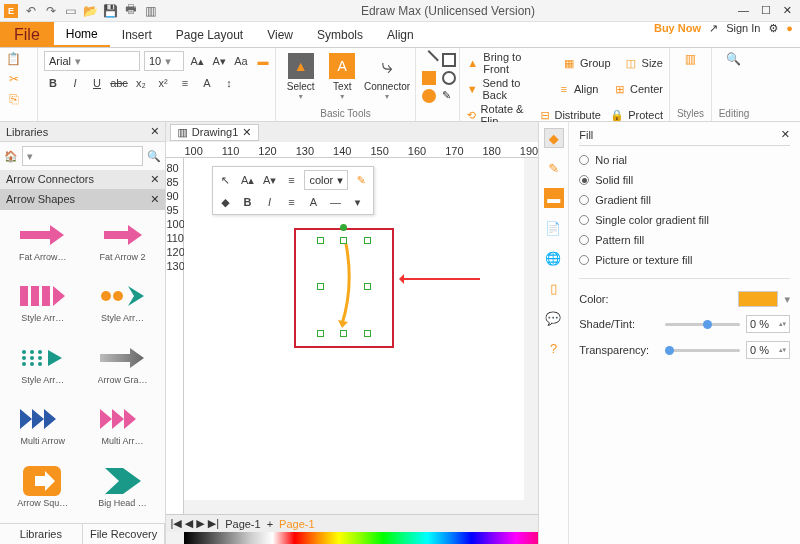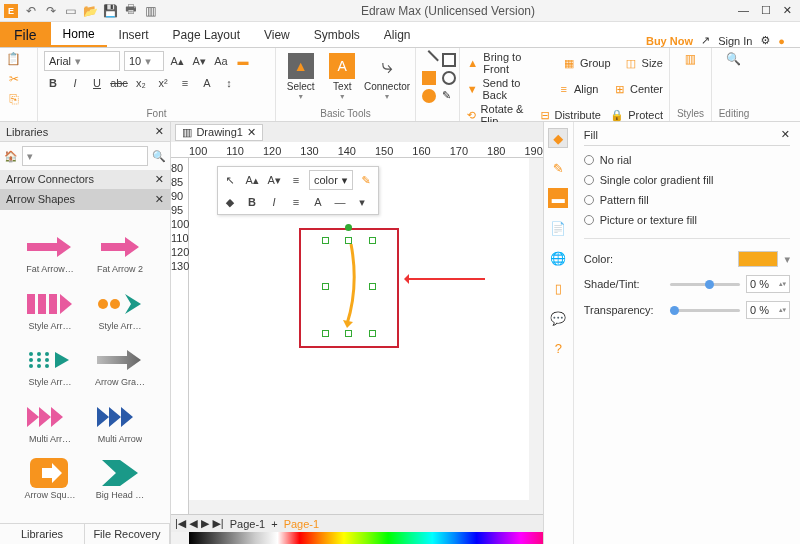--- a/index.html
+++ b/index.html
@@ -4,25 +4,25 @@
 <style>
 *{box-sizing:border-box;margin:0;padding:0;font-family:"Segoe UI",Arial,sans-serif;font-size:11px;color:#333;user-select:none}
 body{background:#fff;width:800px;height:544px;overflow:hidden;position:relative}
 .titlebar{height:22px;background:#f4f4f4;display:flex;align-items:center;border-bottom:1px solid #e0e0e0}
 .titlebar .qat{display:flex;align-items:center;padding-left:4px;gap:6px}
 .titlebar .qat .logo{width:14px;height:14px;background:#f7941e;display:flex;align-items:center;justify-content:center;color:#fff;font-weight:bold;font-size:9px}
 .titlebar .qat span{font-size:12px;color:#666}
 .titlebar .title{flex:1;text-align:center;font-size:12px;color:#555}
 .titlebar .winbtns{display:flex;gap:12px;padding-right:8px;font-size:12px;color:#555}
 .menubar{height:26px;background:#fff;display:flex;align-items:stretch;border-bottom:1px solid #d0d0d0}
-.menubar .filebtn{background:#f7941e;color:#0f172a;padding:0 14px;display:flex;align-items:center;font-size:14px}
+.menubar .filebtn{background:#f7941e;color:#7f1d1d;padding:0 14px;display:flex;align-items:center;font-size:16px}
 .menubar .tab{padding:0 12px;display:flex;align-items:center;font-size:12px;cursor:pointer}
 .menubar .tab.active{border-bottom:2px solid #f7941e;color:#000}
 .menubar .spacer{flex:1}
-.menubar .right{display:flex;align-items:flex-end;gap:8px;padding-right:15px;font-size:12px}
+.menubar .right{display:flex;align-items:flex-start;gap:8px;padding-right:7px;font-size:12px}
 .menubar .buynow{color:#f7941e;font-weight:bold}
 .ribbon{height:74px;background:#fdfdfd;border-bottom:1px solid #d8d8d8;display:flex}
 .rgroup{border-right:1px solid #e4e4e4;padding:3px 6px 0;display:flex;flex-direction:column;justify-content:space-between}
 .rgroup .body{display:flex;align-items:flex-start;gap:4px}
 .rgroup .capt{text-align:center;font-size:10px;color:#777;padding-bottom:2px}
 .ic{width:16px;height:16px;display:inline-flex;align-items:center;justify-content:center;font-size:12px;color:#f7941e}
 .ic.sm{width:14px;height:14px;font-size:11px}
 .fontsel{border:1px solid #ccc;height:20px;padding:0 4px;display:flex;align-items:center;gap:4px;background:#fff;font-size:11px}
 .fontrows{display:flex;flex-direction:column;gap:3px}
 .row{display:flex;gap:4px;align-items:center}
@@ -35,21 +35,21 @@
 .shapecol{display:flex;flex-direction:column;gap:4px;padding-top:2px}
 .shaperow{display:flex;gap:6px}
 .shp{width:14px;height:14px}
 .workarea{position:absolute;top:122px;bottom:0;left:0;right:0;display:flex}
 .left{width:178px;border-right:1px solid #d8d8d8;display:flex;flex-direction:column;background:#fbfbfb}
 .panelhdr{background:#eee;padding:3px 6px;font-size:11px;display:flex;justify-content:space-between;align-items:center;border-bottom:1px solid #d8d8d8}
 .libsearch{display:flex;gap:4px;padding:4px;align-items:center}
 .libsearch .sel{flex:1;border:1px solid #ccc;height:20px;background:#fff;display:flex;align-items:center;padding:0 4px}
 .cathdr{background:#e8e8e8;padding:3px 6px;font-size:11px;display:flex;justify-content:space-between;border-bottom:1px solid #d0d0d0}
 .cathdr.active{background:#d0d0d0}
-.shapes{flex:1;overflow:auto;padding:16px;display:grid;grid-template-columns:1fr 1fr;gap:2px}
+.shapes{flex:1;overflow:auto;padding:4px;display:grid;grid-template-columns:1fr 1fr;gap:2px}
 .shpitem{display:flex;flex-direction:column;align-items:center;padding:4px;cursor:pointer}
 .shpitem .prev{width:60px;height:34px;display:flex;align-items:center;justify-content:center}
 .shpitem .nm{font-size:9px;color:#555;white-space:nowrap;overflow:hidden;text-overflow:ellipsis;max-width:70px}
 .bottomtabs{display:flex;border-top:1px solid #d8d8d8}
 .bottomtabs .bt{flex:1;text-align:center;padding:4px;font-size:11px;border-right:1px solid #d8d8d8}
 .canvas{flex:1;position:relative;background:#f2f2f2;display:flex;flex-direction:column}
 .doctabs{height:20px;background:#eee;display:flex;align-items:center;padding-left:4px}
 .doctab{background:#fff;border:1px solid #ccc;padding:1px 6px;font-size:10px;display:flex;align-items:center;gap:4px}
 .rulerH{height:16px;background:#fff;border-bottom:1px solid #ccc;font-size:8px;color:#888;display:flex;align-items:flex-end;padding-left:18px;gap:19px;overflow:hidden}
 .rulerV{width:18px;background:#fff;border-right:1px solid #ccc;font-size:8px;color:#888;display:flex;flex-direction:column;gap:2px;padding-top:4px}
@@ -126,21 +126,21 @@
       <span class="ic">📋</span>
       <span class="ic">✂</span>
       <span class="ic">⎘</span>
     </div>
     <div class="capt"></div>
   </div>
   <div class="rgroup" style="width:238px">
     <div class="body">
         <div class="fontrows">
       <div class="row">
-        <div class="fontsel" style="width:76px">
+        <div class="fontsel" style="width:96px">
               <span>Arial</span>
               <span style="color:#888">▾</span>
             </div>
         <div class="fontsel" style="width:40px">
               <span>10</span>
               <span style="color:#888">▾</span>
             </div>
         <span class="tbtn">A▴</span>
         <span class="tbtn">A▾</span>
         <span class="tbtn">Aa</span>
@@ -152,21 +152,20 @@
         <span class="tbtn" style="text-decoration:underline">U</span>
         <span class="tbtn" style="text-decoration:line-through">abc</span>
         <span class="tbtn">x₂</span>
         <span class="tbtn">x²</span>
         <span class="tbtn">≡</span>
         <span class="tbtn">A</span>
         <span class="tbtn">↕</span>
       </div>
     </div>
       </div>
-    <div class="capt">Font</div>
   </div>
   <div class="rgroup" style="width:140px">
     <div class="body">
       <div class="bigtool sel">
           <div class="sq">▲</div>
           <div class="lbl">Select</div>
           <div class="dd">▾</div>
         </div>
       <div class="bigtool">
           <div class="sq" style="background:#f7941e;color:#fff">A</div>
@@ -338,32 +337,32 @@
                   <stop offset="1" stop-color="#666"></stop>
                 </linearGradient>
               </defs>
             </svg>
           </div>
           <div class="nm">Arrow Gra…</div>
         </div>
       <div class="shpitem">
           <div class="prev">
             <svg width="50" height="28">
+              <path d="M2 4 l12 10 l-12 10 z M14 4 l12 10 l-12 10 z M26 4 l12 10 l-12 10 z" fill="#2a5aa8"></path>
+            </svg>
+          </div>
+          <div class="nm">Multi Arrow</div>
+        </div>
+      <div class="shpitem">
+          <div class="prev">
+            <svg width="50" height="28">
               <path d="M2 4 l12 10 l-12 10 z M14 4 l12 10 l-12 10 z M26 4 l12 10 l-12 10 z" fill="#e85a9e"></path>
             </svg>
           </div>
           <div class="nm">Multi Arr…</div>
-        </div>
-      <div class="shpitem">
-          <div class="prev">
-            <svg width="50" height="28">
-              <path d="M2 4 l12 10 l-12 10 z M14 4 l12 10 l-12 10 z M26 4 l12 10 l-12 10 z" fill="#2a5aa8"></path>
-            </svg>
-          </div>
-          <div class="nm">Multi Arrow</div>
         </div>
       <div class="shpitem">
           <div class="prev">
             <svg width="44" height="34">
               <rect x="2" y="2" width="38" height="30" rx="6" fill="#f7941e"></rect>
               <path d="M14 12 h10 v-5 l10 10 l-10 10 v-5 h-10 z" fill="#fff"></path>
             </svg>
           </div>
           <div class="nm">Arrow Squ…</div>
         </div>
@@ -477,20 +476,28 @@
     </div>
     <div class="rcontent">
       <div class="panelhdr" style="background:none;padding:0 0 4px">
           <span>Fill</span>
           <span>✕</span>
         </div>
       <div class="radio">
           <span class="r"></span>
           <span>No rial</span>
         </div>
+      <div class="radio checked">
+          <span class="r"></span>
+          <span>Solid fill</span>
+        </div>
+      <div class="radio">
+          <span class="r"></span>
+          <span>Gradient fill</span>
+        </div>
       <div class="radio">
           <span class="r"></span>
           <span>Single color gradient fill</span>
         </div>
       <div class="radio">
           <span class="r"></span>
           <span>Pattern fill</span>
         </div>
       <div class="radio">
           <span class="r"></span>

